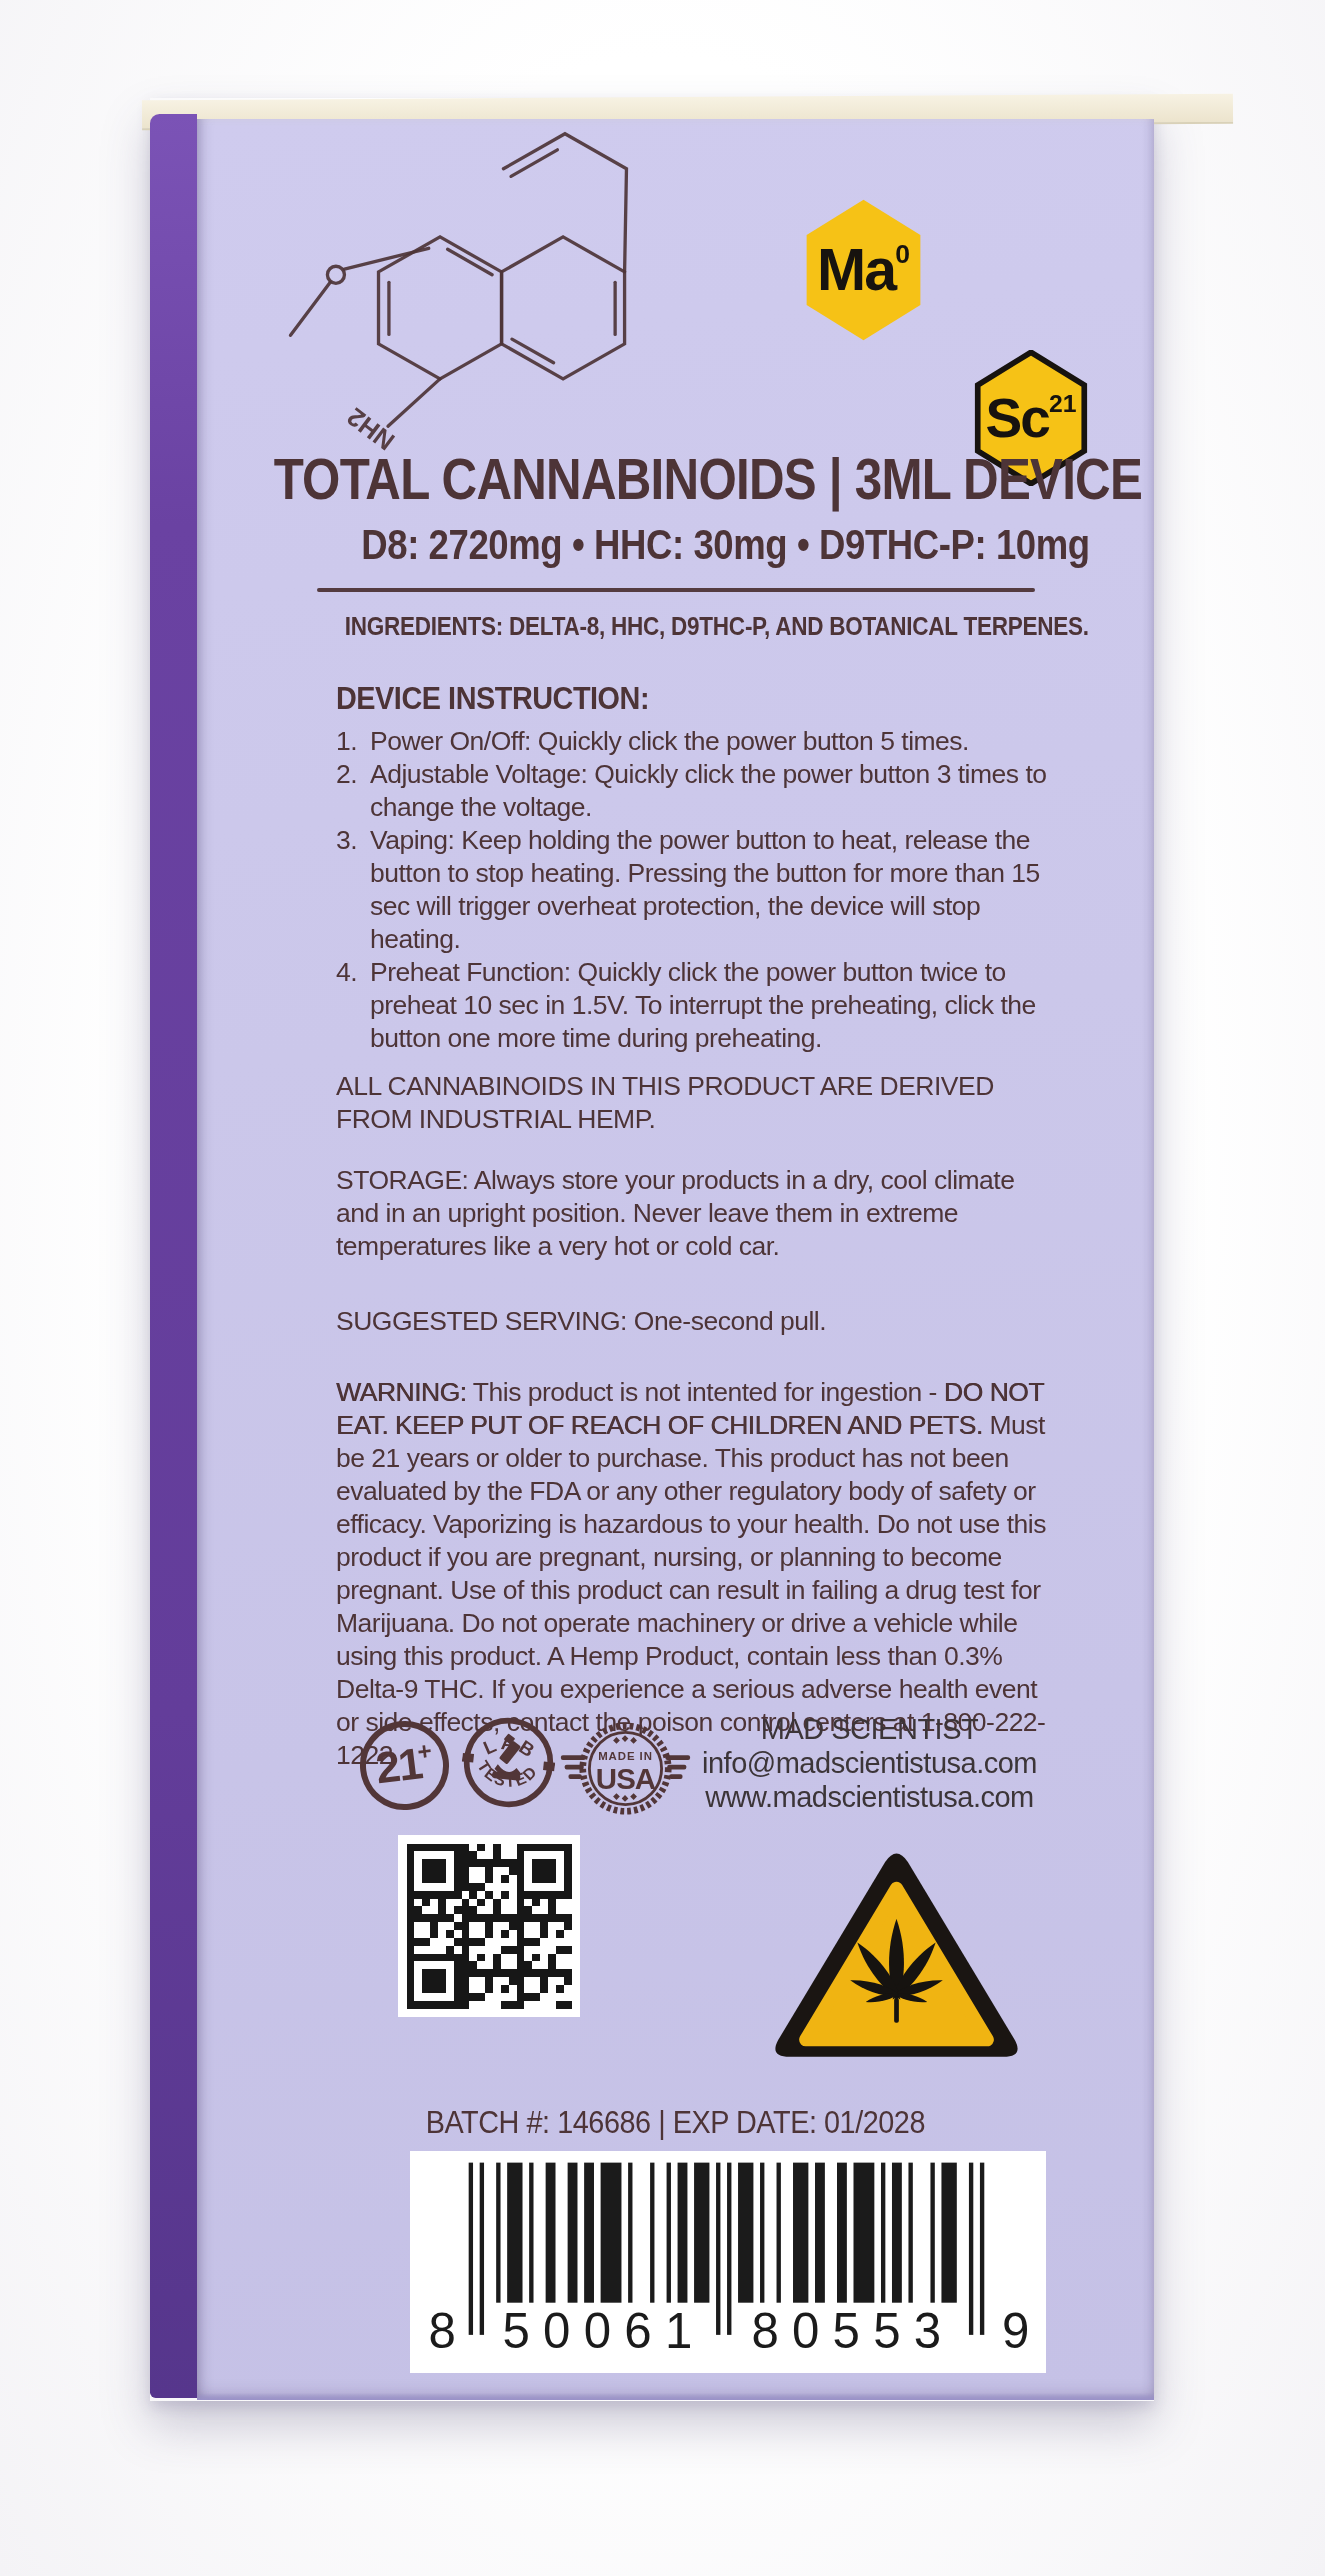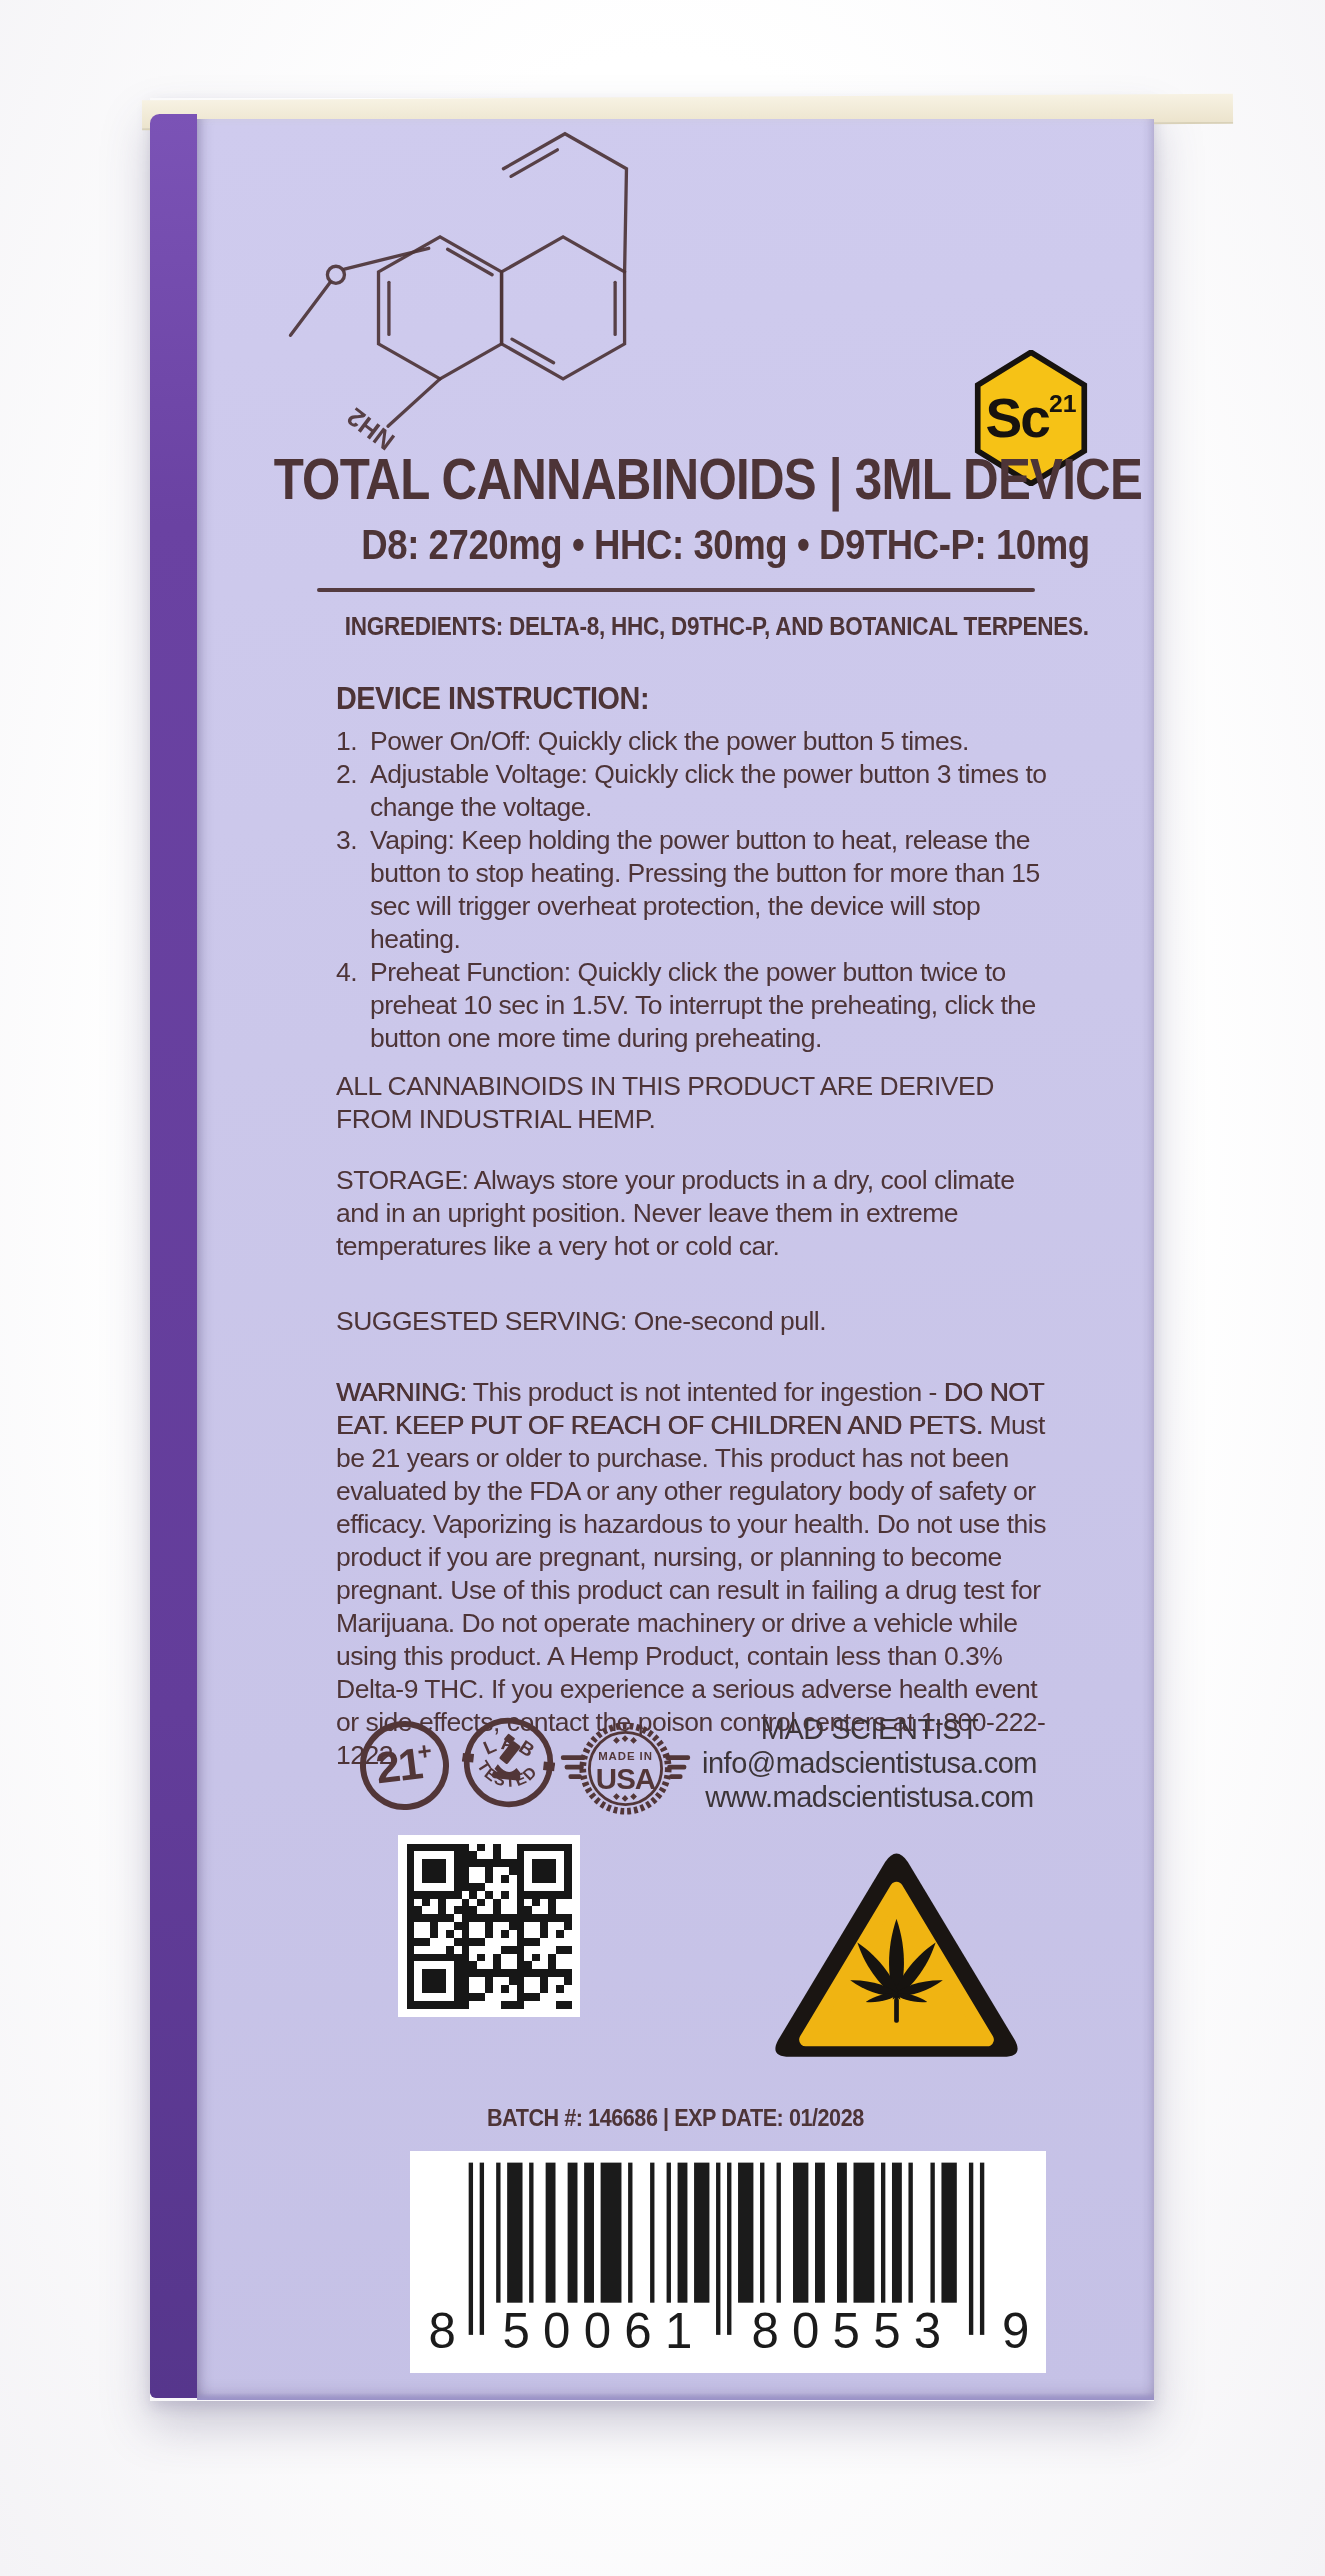--- a/index.html
+++ b/index.html
@@ -92,21 +92,21 @@
 
   
   .qr{position:absolute;left:201px;top:1716px;width:182px;height:182px;background:#ffffff;
     padding:8.5px;display:grid;grid-template-columns:repeat(21,1fr);grid-template-rows:repeat(21,1fr)}
   .qr i{background:transparent}
   .qr i.d{background:#171717}
   .tri{position:absolute;left:568px;top:1726px;width:263px;height:225px}
 
   
   .batch{position:absolute;left:0;top:1985px;width:100%;text-align:center;
-    font-size:24px;font-weight:bold;letter-spacing:-0.5px}
+    font-size:32px;font-weight:normal;letter-spacing:-0.5px}
   .barcode{position:absolute;left:213px;top:2032px;width:636px;height:222px;background:#ffffff}
   .barcode svg{width:100%;height:100%}
   .barcode text{font-family:"Liberation Sans",sans-serif;font-size:52px;fill:#1b1b1b}
 </style>
 </head>
 <body>
 
 <div class="photo">
   <div class="box-shadow"></div>
   <div class="flap"></div>
@@ -123,20 +123,26 @@
       <path d="M307 155 L307 231 L242 268 L177 231 L177 155 L242 118 Z"></path>
       <path d="M250 131 L297 158"></path>
       <path d="M188 166 L188 221"></path>
       <circle cx="132" cy="158" r="9"></circle>
       <path d="M141 152 L230 130"></path>
       <path d="M126 166 L84 222"></path>
       <path d="M242 268 L187 318"></path>
       <text transform="translate(196 330) rotate(217)">NH2</text>
     </svg>
 
+    <div class="hex hex-ma">
+      <svg viewBox="0 0 100 120">
+        <polygon points="50,2 97,31 97,89 50,118 3,89 3,31" fill="#f6c216"></polygon>
+      </svg>
+      <span class="sym"><span>Ma</span><span class="num">0</span></span>
+    </div>
     <div class="hex hex-sc">
       <svg viewBox="0 0 100 120">
         <polygon points="50,2 97,31 97,89 50,118 3,89 3,31" fill="#f6c216" stroke="#17130f" stroke-width="5"></polygon>
       </svg>
       <span class="sym"><span>Sc</span><span class="num">21</span></span>
     </div>
 
     <div class="text-area">
       <div class="center"><span class="cond title">TOTAL CANNABINOIDS | 3ML DEVICE</span></div>
       <div class="center"><span class="cond potency">D8: 2720mg • HHC: 30mg • D9THC-P: 10mg</span></div>

